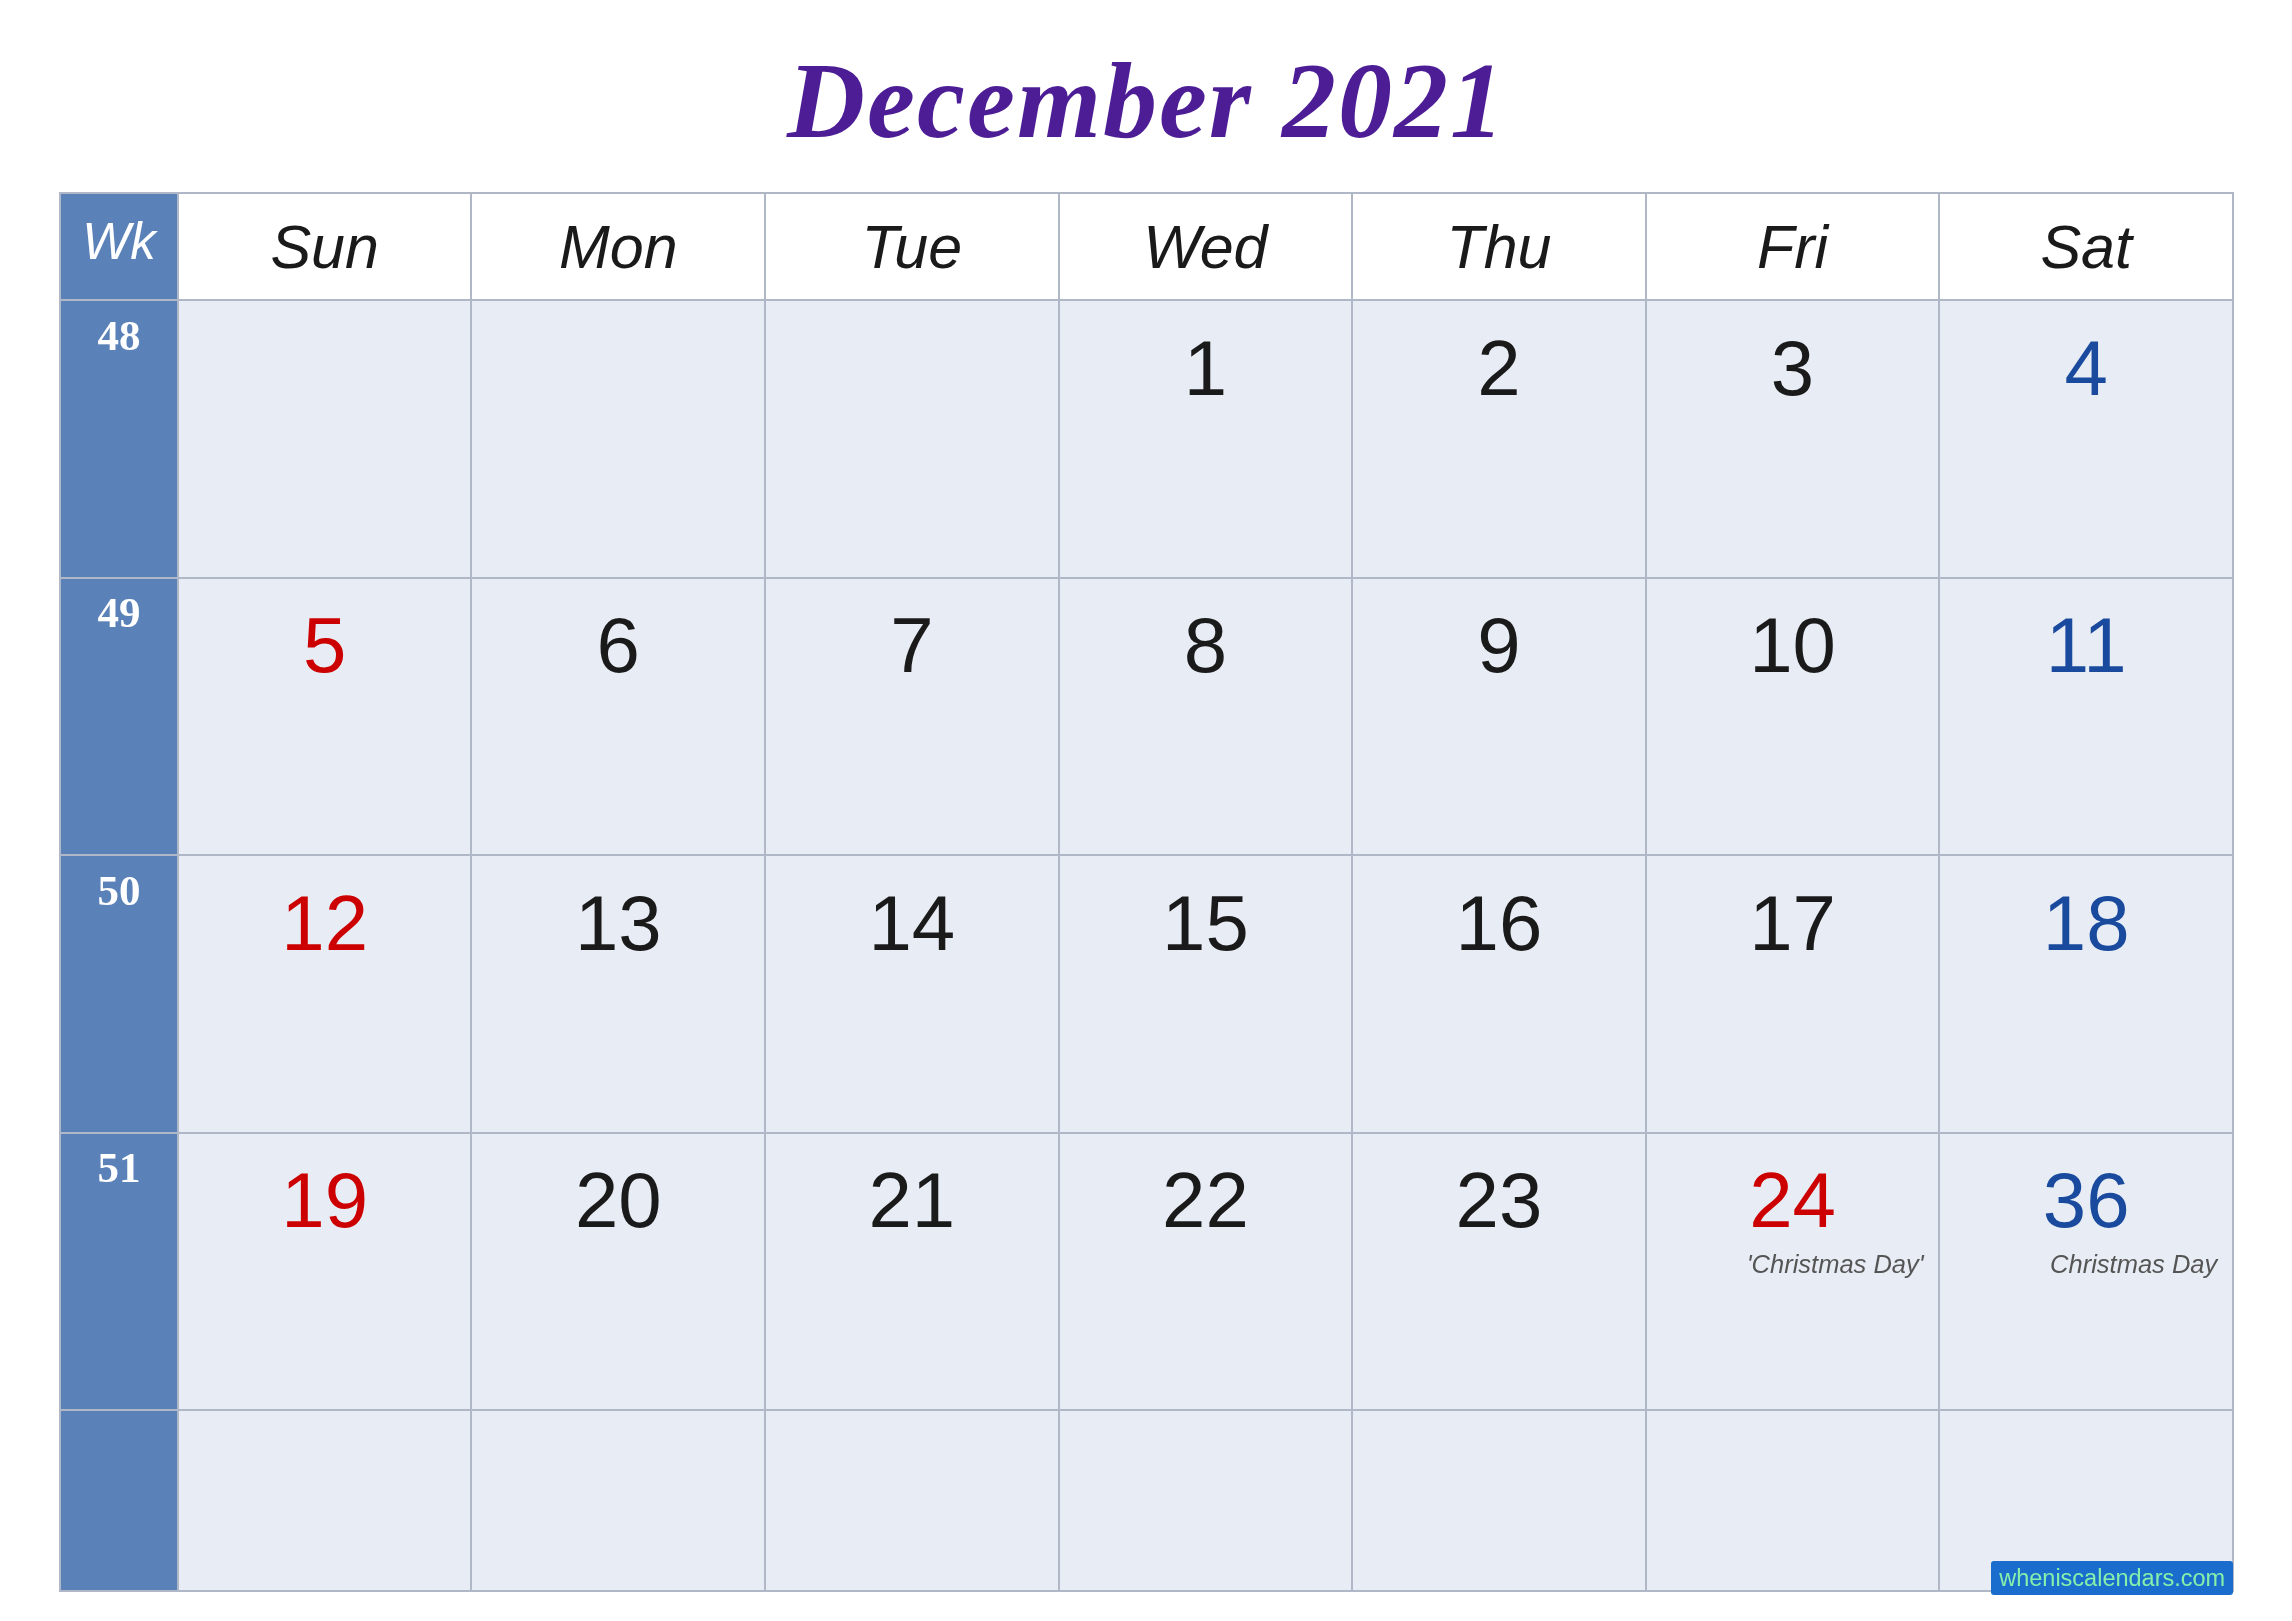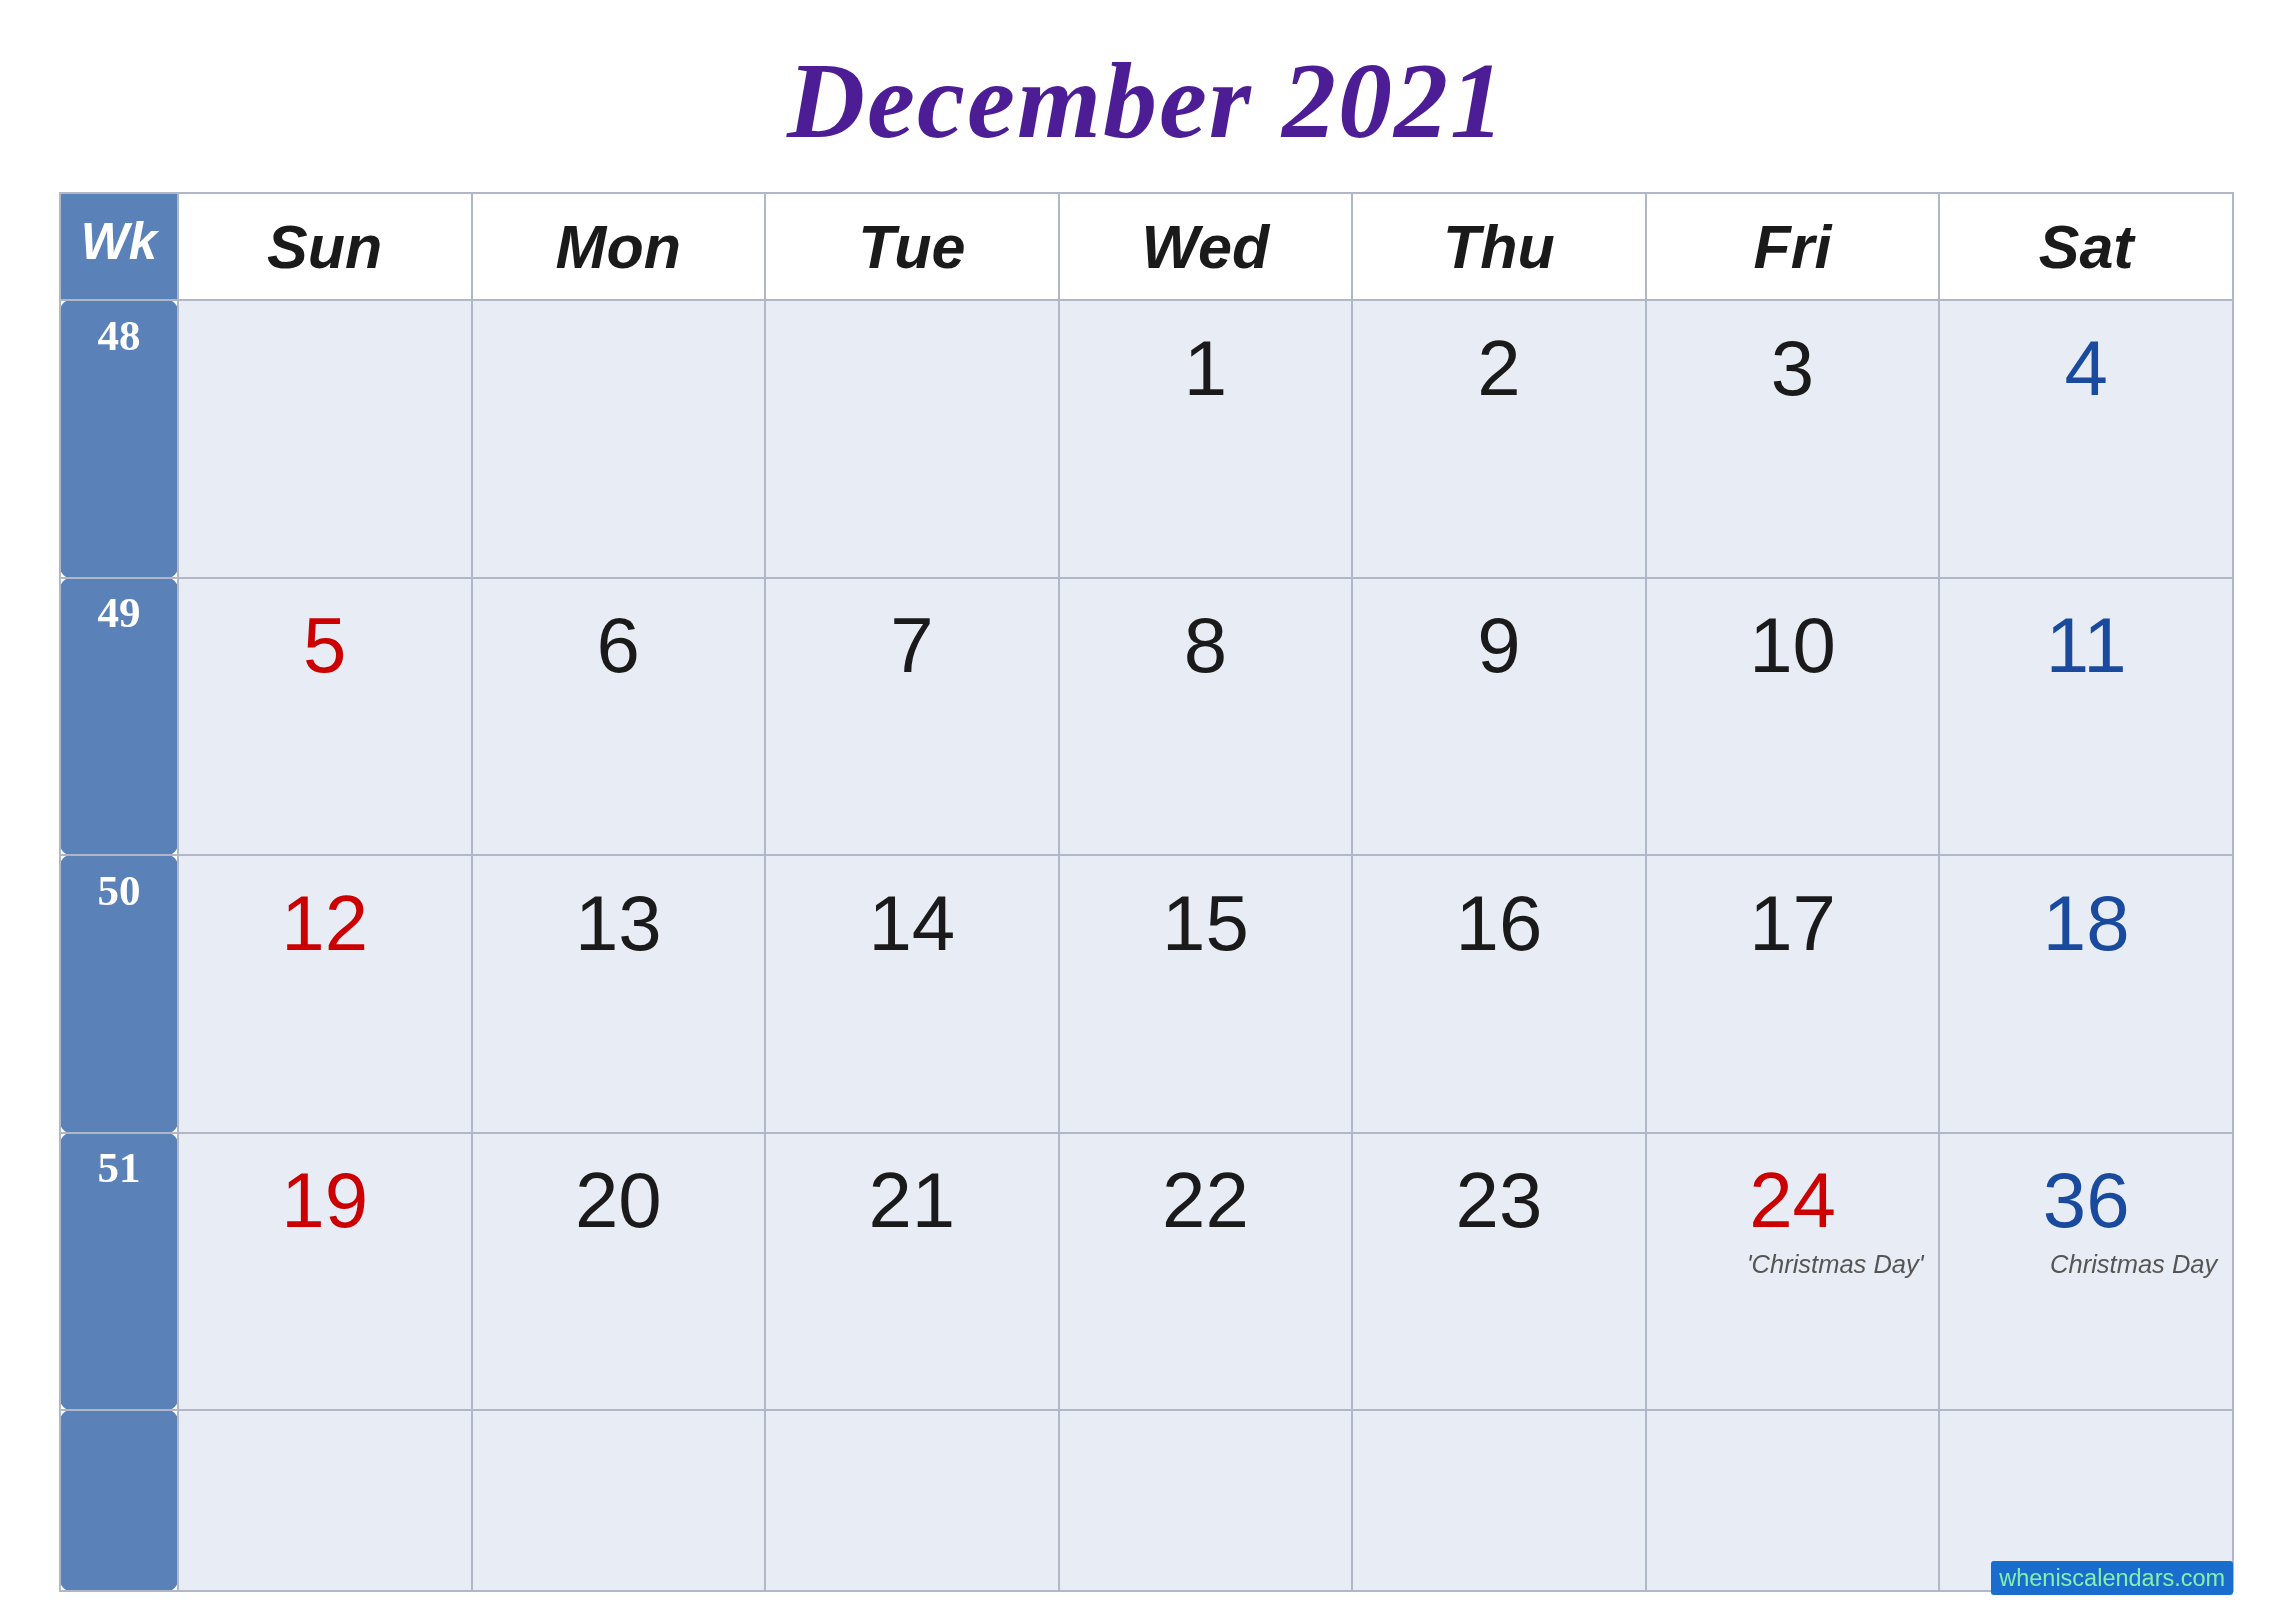--- a/index.html
+++ b/index.html
@@ -35,21 +35,21 @@
     .calendar-table th,
     .calendar-table td {
       border: 2px solid #b0b8c8;
       text-align: center;
       vertical-align: top;
     }
 
     .header-row th {
       background: #ffffff;
       font-size: 61px;
-      font-weight: 700;
+      font-weight: 400;
       font-family: 'Arial', sans-serif;
       color: #1a1a1a;
       padding: 17.6px 9.8px;
       font-style: italic;
     }
 
     .wk-header {
       background: #5b82b8 !important;
       color: #ffffff !important;
       font-size: 51px !important;
@@ -58,21 +58,20 @@
 
     .wk-cell {
       background: #5b82b8;
       color: #ffffff;
       font-size: 43px;
       font-weight: 600;
       width: 118px;
       vertical-align: middle;
       text-align: center;
       padding: 9.8px;
-      border-radius: 11px;
     }
 
     .day-cell {
       background: #e8edf5;
       height: 181px;
       width: 294px;
       padding: 11.8px 14.7px;
       vertical-align: top;
       position: relative;
     }

